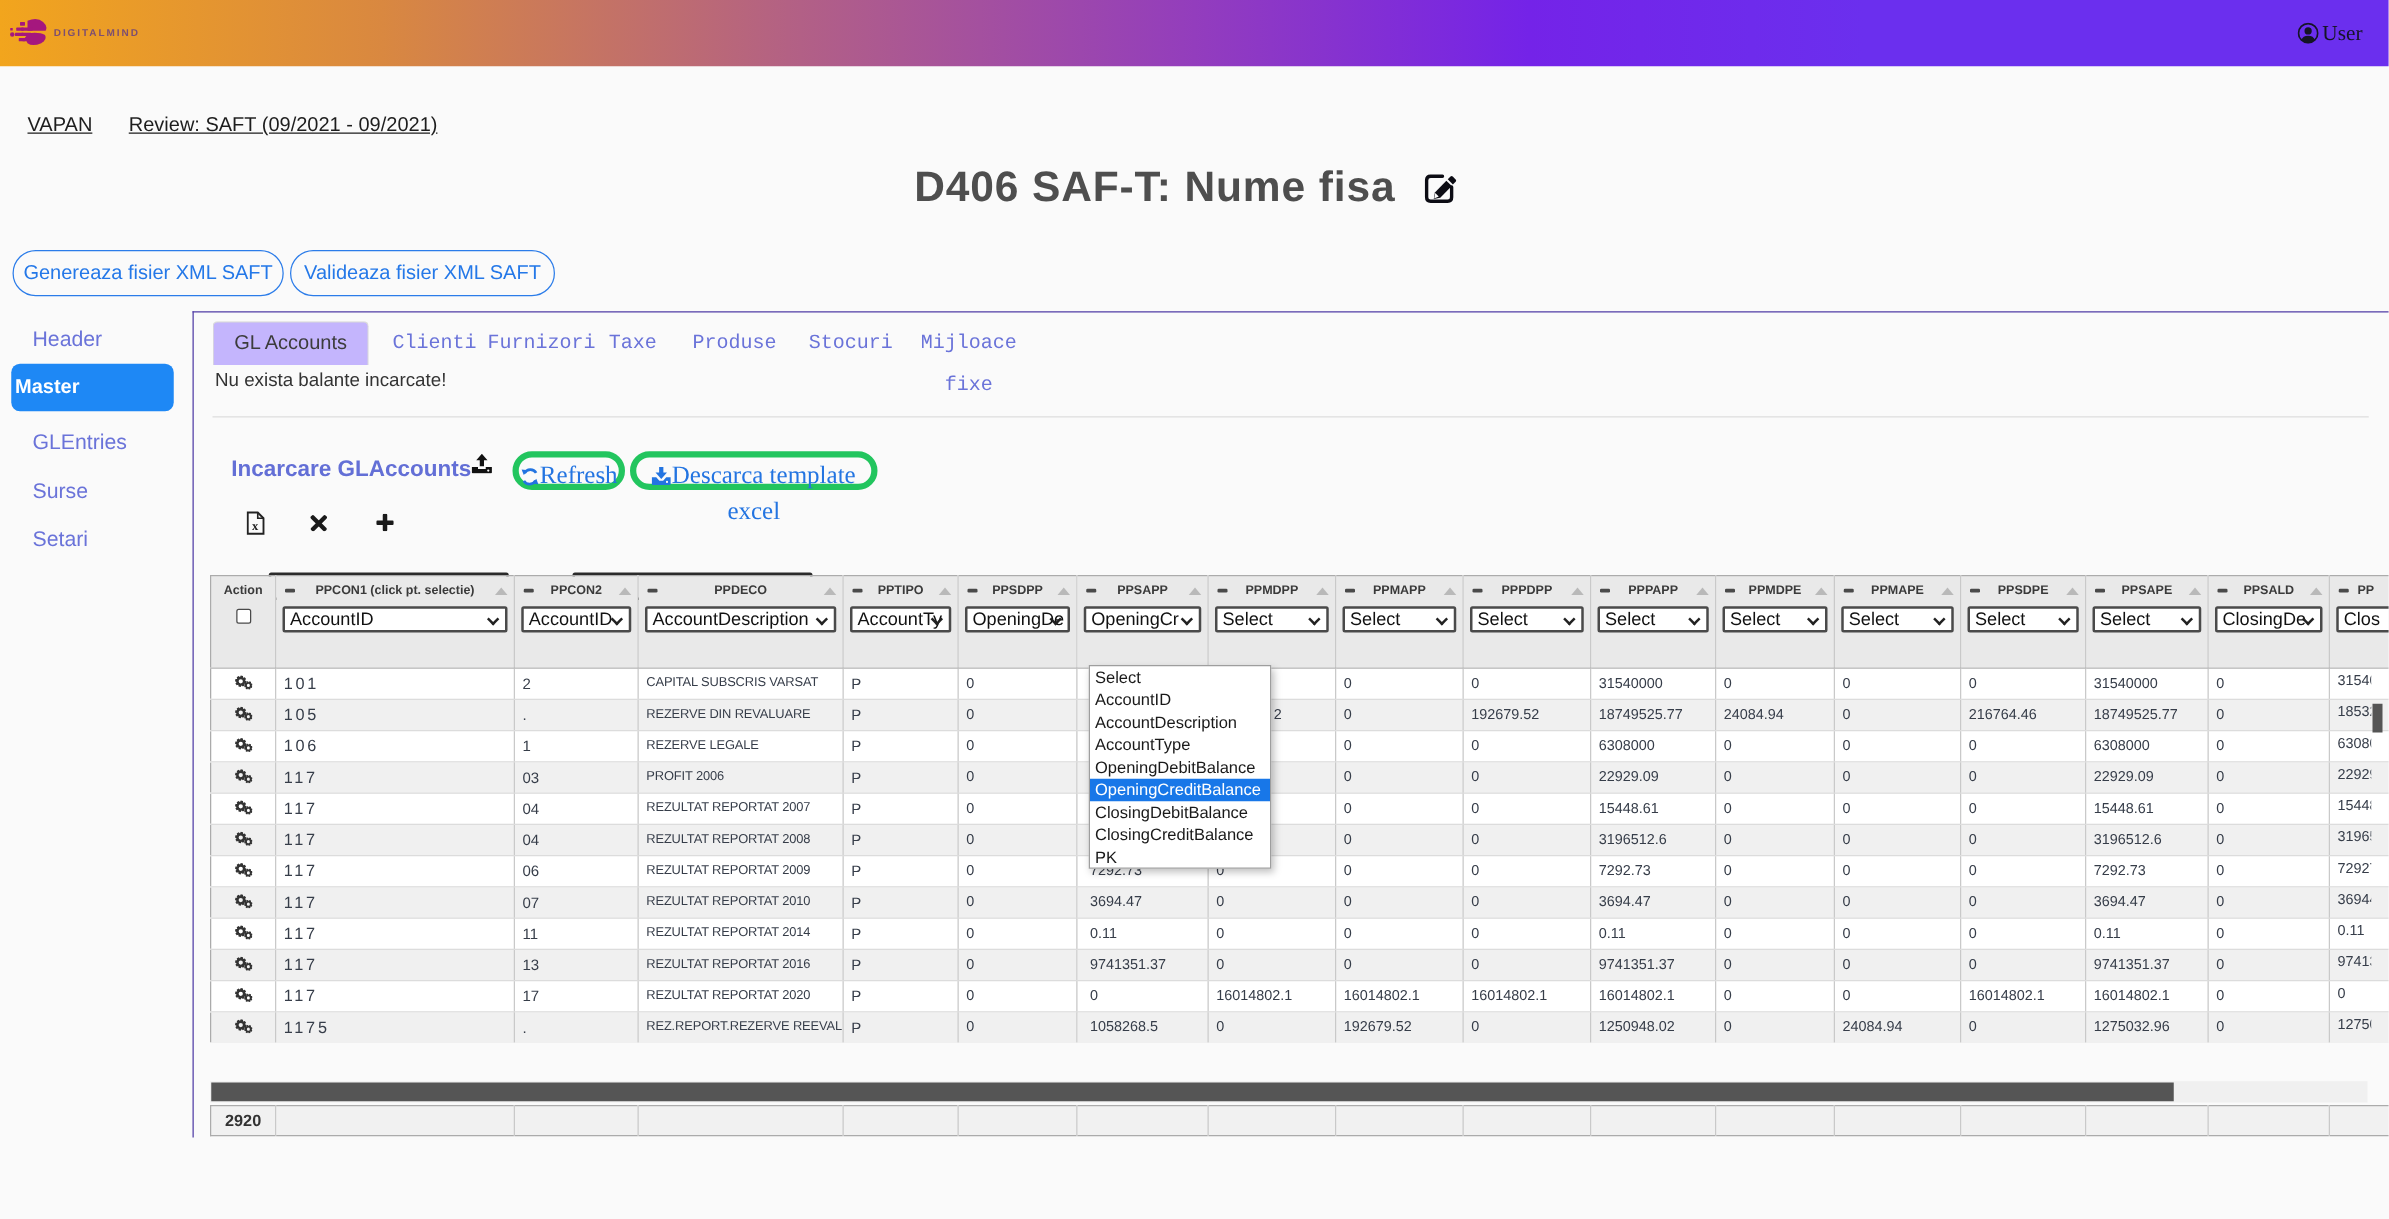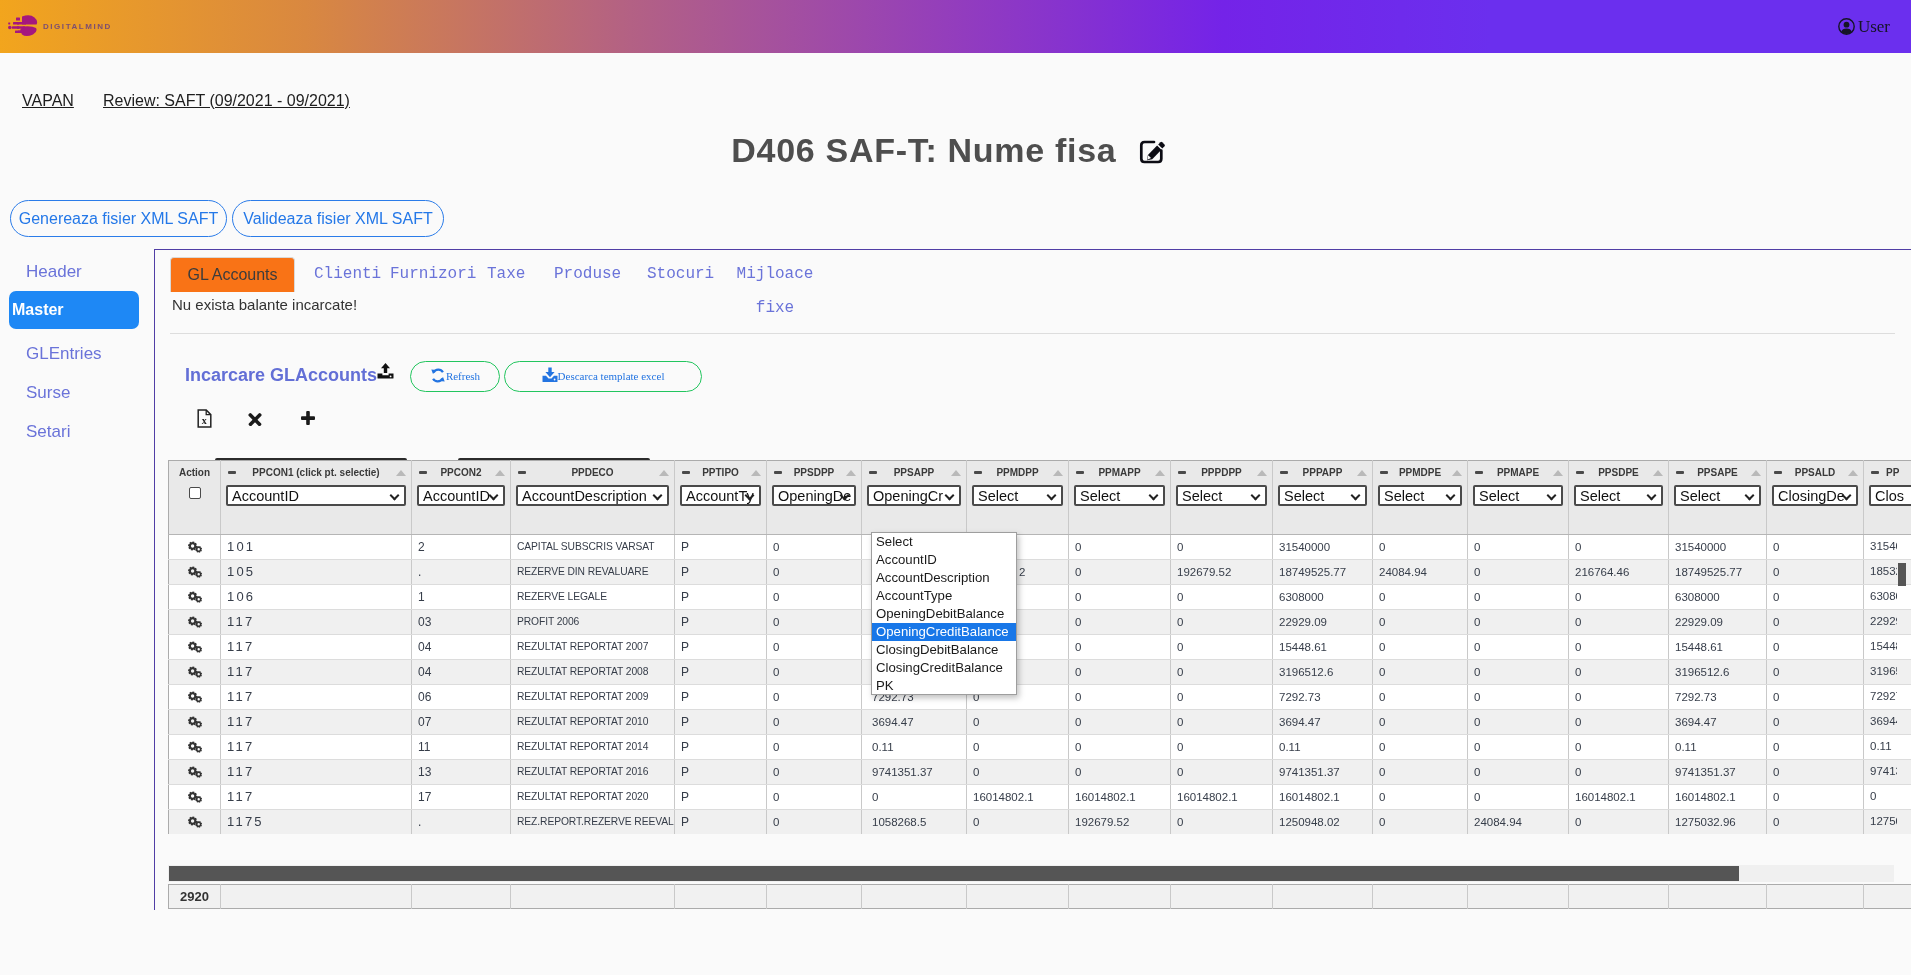--- a/index.html
+++ b/index.html
@@ -27,30 +27,30 @@
 #xmlbtn2 { left:232px; top:200px; width:212px; height:37px; line-height:35px; font-size:16px; }
 
 
 .side { position:absolute; left:26px; font-size:17px; color:#6a73d9; }
 #master { position:absolute; left:9px; top:291px; width:130px; height:38px; background:#1e88f5; border-radius:7px; color:#fff; font-weight:bold; font-size:16px; line-height:38px; padding-left:3px; }
 
 
 #panel { position:absolute; left:154px; top:249px; width:1757px; height:661px; border-top:1.5px solid #503da5; border-left:1.5px solid #503da5; }
 
 
-#tabActive { position:absolute; left:170px; top:257px; width:125px; height:35px; background:#f97316; border:1px solid #d9d9d9; border-bottom:none; border-radius:4px 4px 0 0; text-align:center; line-height:34px; font-size:16px; color:#3c3c3c; }
+#tabActive { position:absolute; left:170px; top:257px; width:125px; height:35px; background:#c4b5fd; border:1px solid #d9d9d9; border-bottom:none; border-radius:4px 4px 0 0; text-align:center; line-height:34px; font-size:16px; color:#3c3c3c; }
 .tab { position:absolute; top:257px; height:35px; line-height:34px; font-size:16px; color:#6a73d9; text-align:center;font-family:Liberation Mono, monospace; }
 
 #nuexista { position:absolute; left:172px; top:296px; font-size:15px; color:#333; }
 #hr1 { position:absolute; left:170px; top:333px; width:1725px; height:1px; background:#ddd; }
 
 
 #heading { position:absolute; left:185px; top:365px; font-size:18px; font-weight:bold; color:#636fd6;text-align:center; }
 #upicon { position:absolute; left:377px; top:363px; }
-.obtn { position:absolute; border:1px solid #22c55e; border-radius:16px; color:#2374e1; font-family:"Liberation Serif",serif; font-size:11px; text-align:center; }
+.obtn { position:absolute; border:5px solid #22c55e; border-radius:16px; color:#2374e1; font-family:"Liberation Serif",serif; font-size:20px; text-align:center; }
 #btnRefresh { left:410px; top:361px; width:90px; height:31px; line-height:29px; }
 #btnDescarca { left:504px; top:361px; width:198px; height:31px; line-height:29px; }
 
 
 #icoExcel { position:absolute; left:197px; top:408px; }
 #icoX { position:absolute; left:248px; top:412px; }
 #icoPlus { position:absolute; left:301px; top:411px; }
 #btnConfirma { position:absolute; left:339px; top:402px; width:278px; height:38px; line-height:36px; border:1px solid #2f86e8; border-radius:19px; color:#2f80e8; font-size:16px; text-align:center; }
 
 

